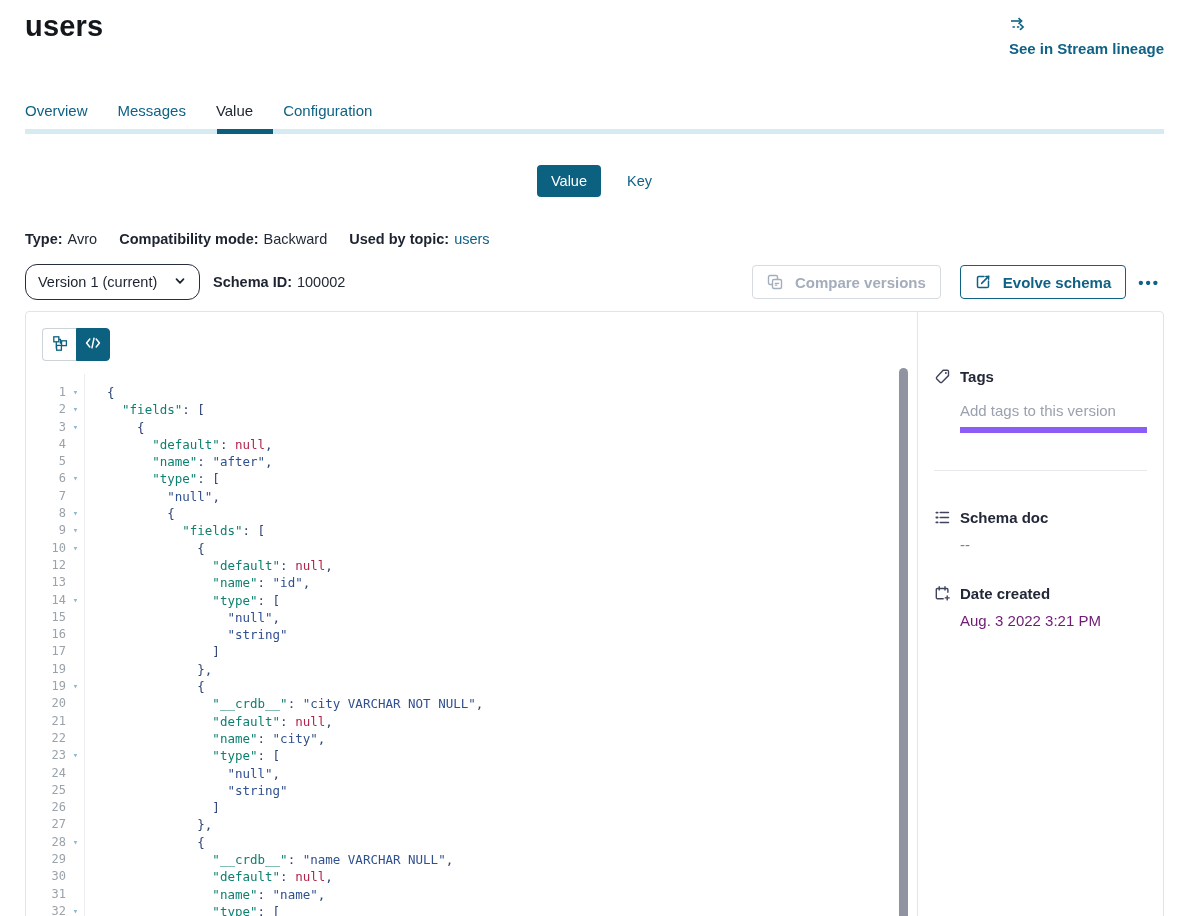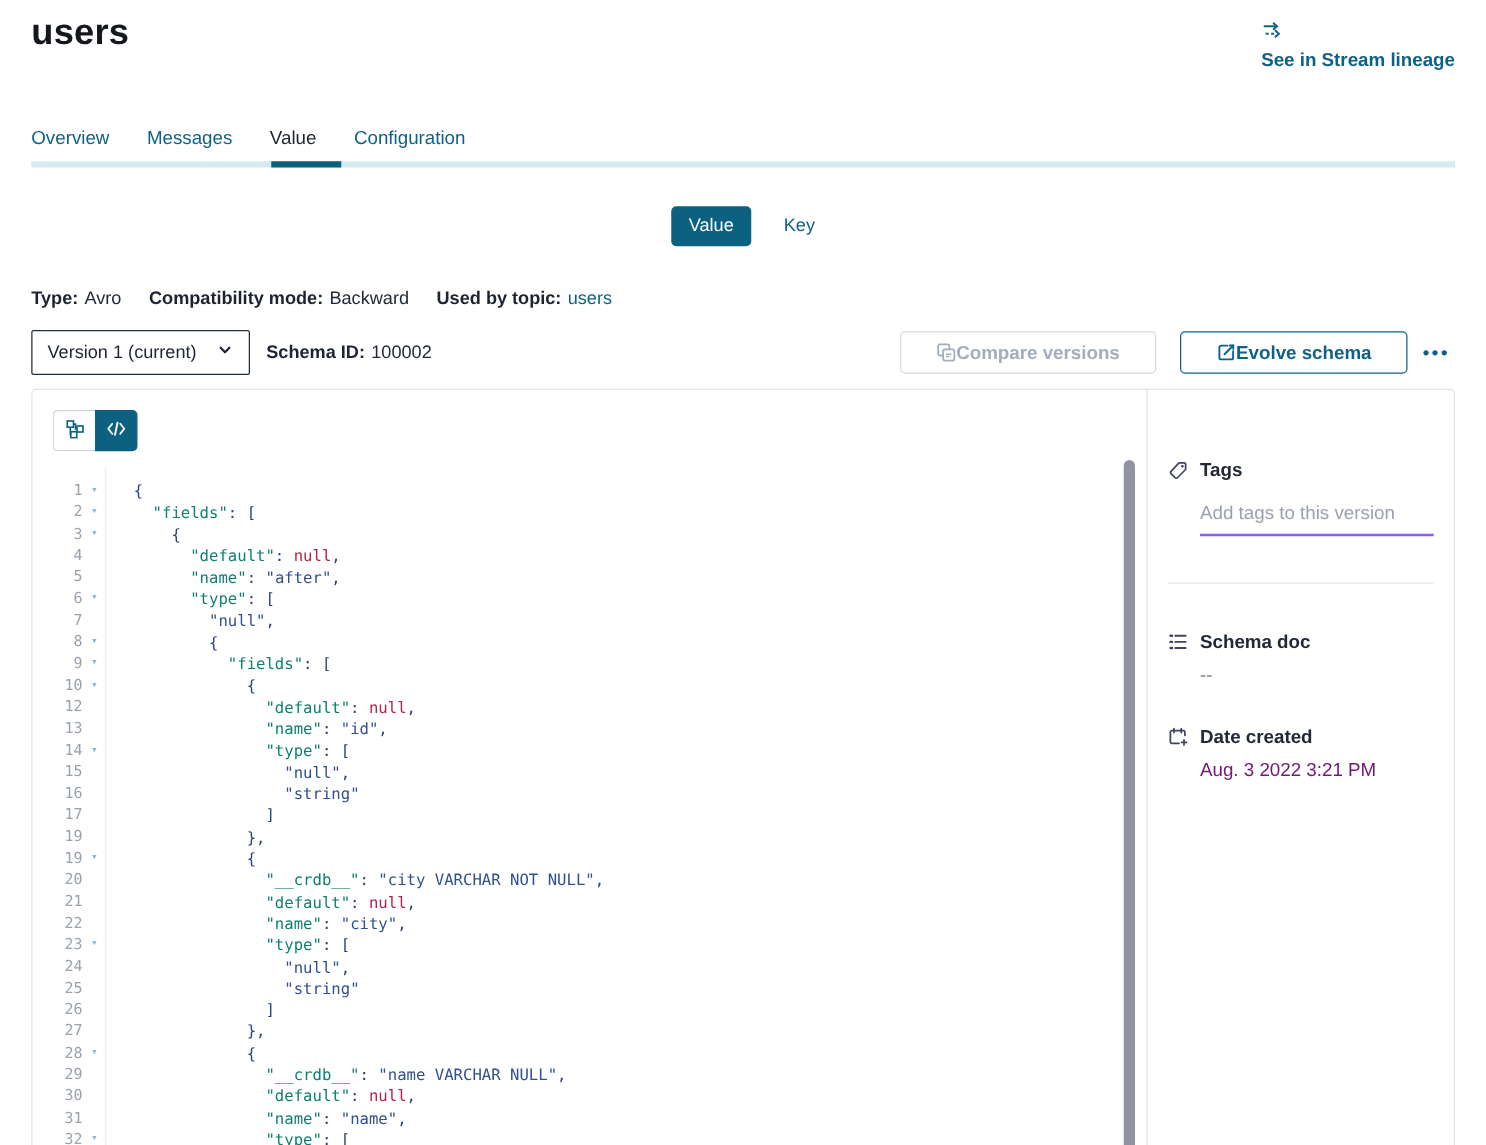--- a/index.html
+++ b/index.html
@@ -28,23 +28,23 @@
   .vk-value { background:var(--button-fill,#0d6180); color:#fff; border:none; border-radius:4px; height:32px; padding:0 14px; font-size:14.5px; font-family:inherit; cursor:pointer; }
   .vk-key { background:none; border:none; color:var(--accent,#0f6285); font-size:14.5px; margin-left:26px; font-family:inherit; cursor:pointer; padding:0; }
 
   
   .meta-row { margin-top:34px; font-size:14.5px; display:flex; gap:22px; color:#232a36; }
   .meta-label { font-weight:700; color:#1d2330; margin-right:5px; }
   .link { color:var(--accent,#0f6285); cursor:pointer; }
 
   
   .controls-row { margin-top:17px; display:flex; align-items:center; }
-  .version-select { width:175px; height:36px; border:1px solid #242e3c; border-radius:2px; display:flex; align-items:center; justify-content:space-between; padding:0 12px; font-size:14.5px; color:#1d2330; cursor:pointer; background:#fff; }
+  .version-select { width:175px; height:36px; border:1px solid #242e3c; border-radius:12px; display:flex; align-items:center; justify-content:space-between; padding:0 12px; font-size:14.5px; color:#1d2330; cursor:pointer; background:#fff; }
   .schema-id { margin-left:13px; font-size:14.5px; }
-  .btn { height:34px; border-radius:4px; display:inline-flex; align-items:center; gap:0; font-size:15px; font-weight:600; padding:0 28px; background:#fff; font-family:inherit; cursor:pointer; }
+  .btn { height:34px; border-radius:4px; display:inline-flex; align-items:center; gap:12px; font-size:15px; font-weight:600; padding:0 14px; background:#fff; font-family:inherit; cursor:pointer; }
   .btn svg { display:block; }
   .btn-disabled { color:#a4adbc; border:1px solid #d6dae1; margin-left:auto; cursor:default; }
   .btn-outline { color:var(--accent,#0f6285); border:1px solid var(--accent,#0f6285); margin-left:19px; }
   .more-btn { border:none; background:none; color:var(--accent,#0f6285); font-size:15px; font-weight:700; letter-spacing:2px; margin-left:8px; cursor:pointer; padding:4px 4px; }
 
   
   .panel { margin-top:11px; border:1px solid #e2e4e8; border-radius:4px; display:flex; height:650px; overflow:hidden; background:#fff; }
   .code-section { flex:1; position:relative; min-width:0; }
   .view-toggle { display:inline-flex; margin:16px 0 0 16px; }
   .vt-btn { width:34px; height:33px; display:flex; align-items:center; justify-content:center; border:1px solid #ccd4da; background:#fff; cursor:pointer; padding:0; color:var(--button-fill,#0d6180); }
@@ -62,21 +62,21 @@
   .tok-s { color:var(--code-string,#30508f); }
   .tok-p { color:var(--code-punct,#2d4373); }
   .tok-n { color:var(--code-null,#b3244b); }
 
   .scroll-thumb { position:absolute; right:9px; top:56px; width:9px; height:552px; background:#9094a2; border-radius:5px; }
 
   
   .sidebar { flex:0 0 244px; border-left:1px solid #e2e4e8; padding:24px 16px 0 16px; }
   .side-head { display:flex; align-items:center; gap:9px; font-size:15px; font-weight:700; color:#232838;margin-top:32px; }
   .side-head svg { display:block; color:#40445c; }
-  .tags-input { display:block; margin:13px 0 0 26px; width:187px; border:none; border-bottom:2px solid #8b5cf6; font-size:15px; padding:4px 0 8px; font-family:inherit; color:#232a36; outline:none; background:transparent; }
+  .tags-input { display:block; margin:13px 0 0 26px; width:187px; border:none; border-bottom:6px solid #8b5cf6; font-size:15px; padding:4px 0 8px; font-family:inherit; color:#232a36; outline:none; background:transparent; }
   .tags-input::placeholder { color:#9ba1ae; }
   .side-divider { border:none; border-top:1px solid #e7e8ec; margin:37px 0 0 0; }
   .side-section { margin-top:38px; }
   .side-section.second { margin-top:26px; }
   .side-value { margin:10px 0 0 26px; font-size:15px; color:#701a75; }
   .side-value.muted { color:#79808f; }
 </style>
 </head>
 <body>
 

